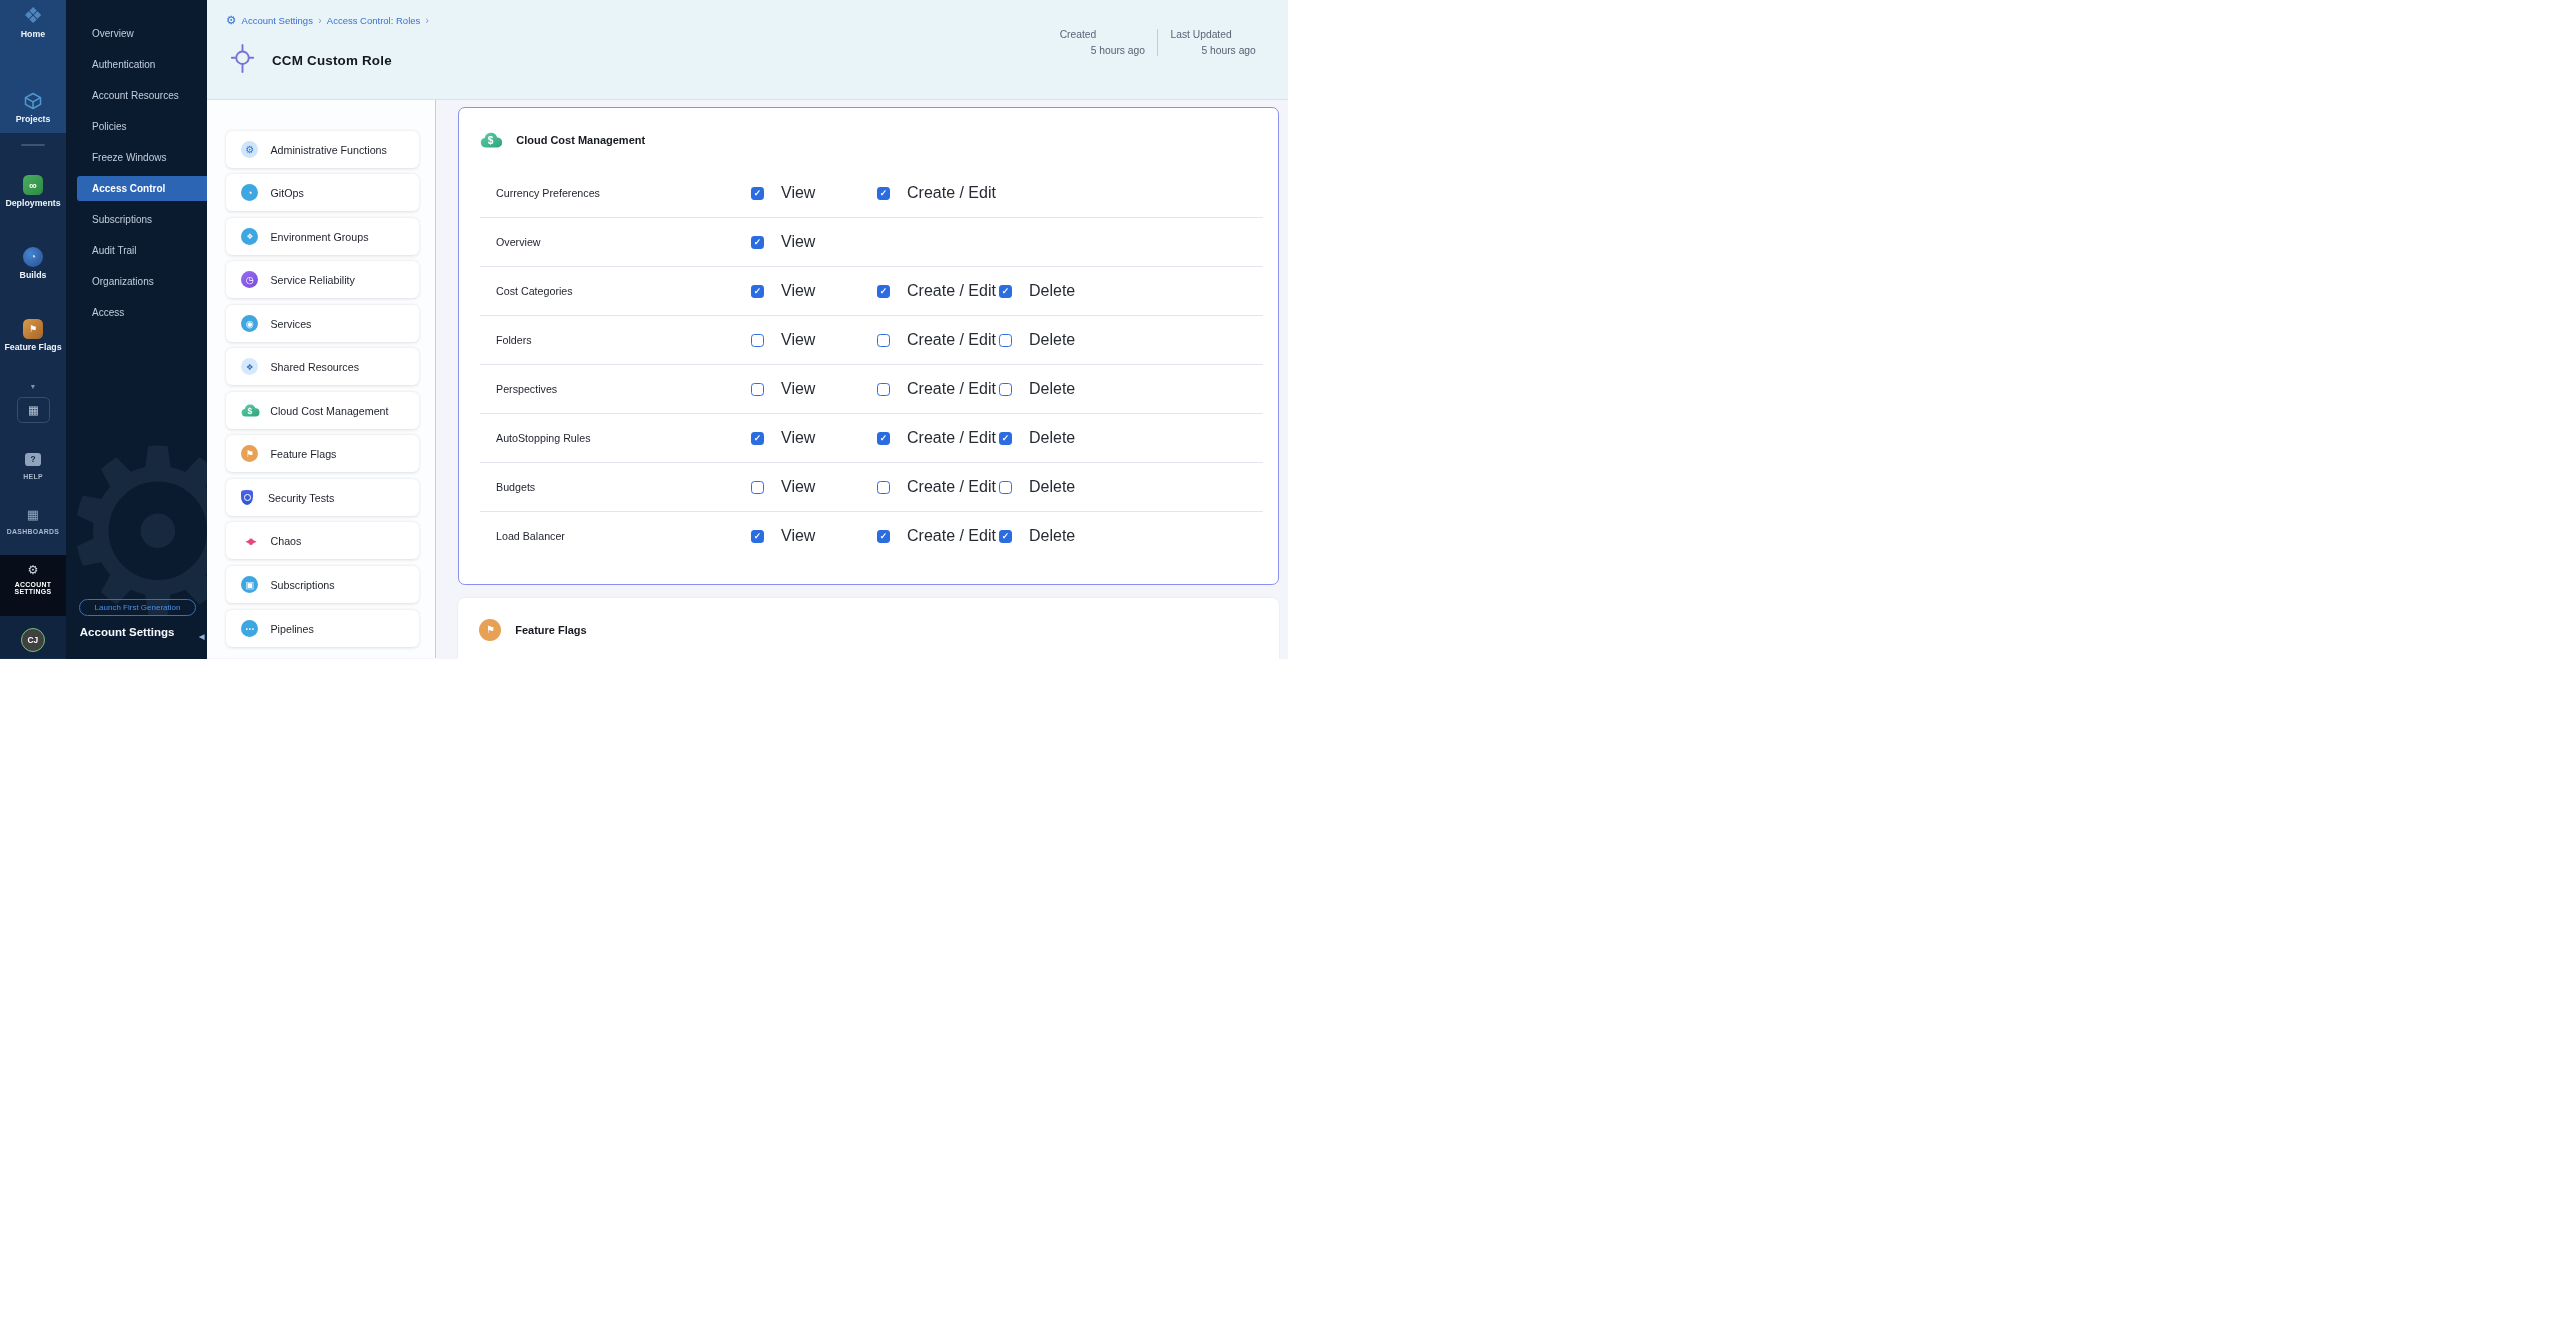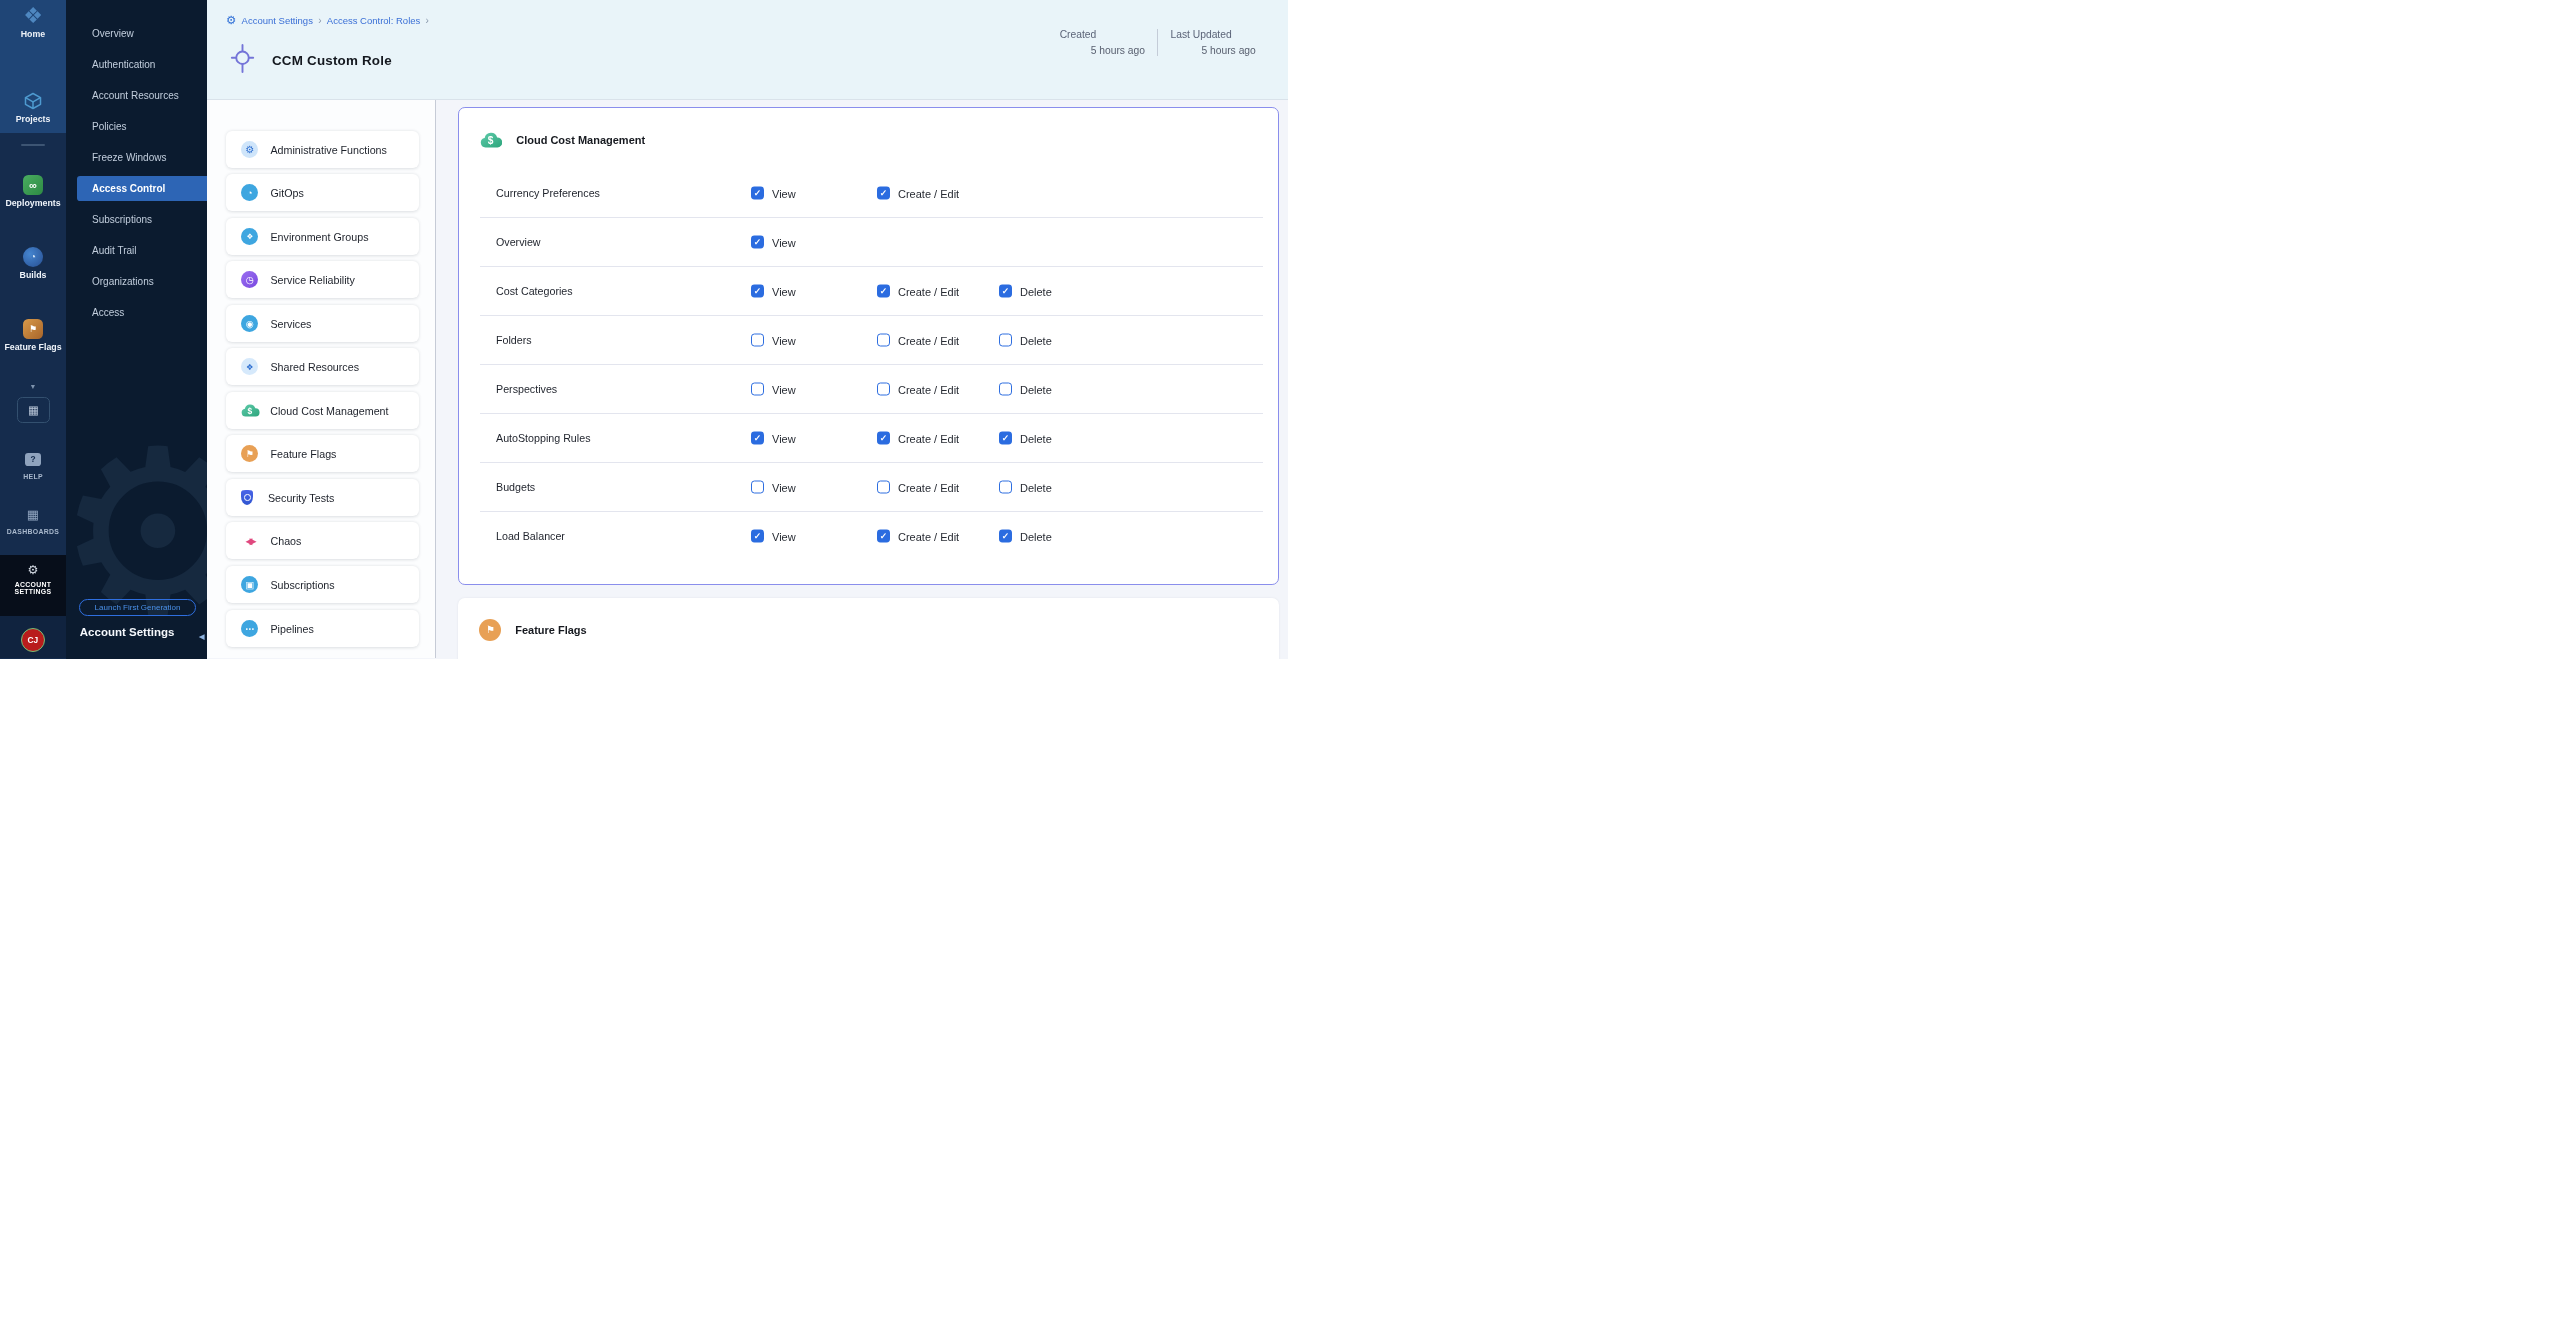--- a/index.html
+++ b/index.html
@@ -23,21 +23,21 @@
   .cd-ic { background:linear-gradient(135deg,#49ad60,#2e8a44); font-size:10.7px; font-weight:bold; }
   .ci-ic { width:20px; height:20px; border-radius:50%; background:radial-gradient(circle at 35% 35%,#4585cf,#274f92); color:#cfe2f5; font-size:10px; display:flex;align-items:center;justify-content:center;margin:0 auto; }
   .ff-ic { background:linear-gradient(135deg,#d89a4a,#a8652a); font-size:9.2px; }
   .rail-divider { position:absolute; left:21.4px; top:144px; width:24px; height:2.3px; background:#3d5573; border-radius:1.5px; }
   .chev { position:absolute; left:0; top:383px; width:66px; text-align:center; font-size:6.9px; color:#7e93ad; }
   .gridbtn { position:absolute; left:17px; top:397px; width:33px; height:26px; border:0.8px solid #33506f; border-radius:5.3px; display:flex; align-items:center; justify-content:center; color:#b9c6d8; font-size:11.5px; }
   .help-bubble { width:16px; height:12.2px; background:#8fa3bd; border-radius:3.1px; color:#152c4d; font-size:8.4px; font-weight:bold; line-height:12.2px; margin:0 auto; position:relative; }
   .help-bubble::after { content:""; position:absolute; left:10px; bottom:-3.1px; border:3.1px solid transparent; border-top-color:#8fa3bd; }
   .dash-glyph { font-size:13px; color:#8fa3bd; line-height:17px; }
   .gear-glyph { font-size:12.2px; color:#d8dee8; line-height:15.3px; }
-  .avatar { position:absolute; left:20.6px; top:628px; width:24.4px; height:24.4px; border-radius:50%; background:#b91c1c; border:1.5px solid #72c078; color:#fff; font-size:8.4px; font-weight:bold; display:flex; align-items:center; justify-content:center; }
+  .avatar { position:absolute; left:20.6px; top:628px; width:24.4px; height:24.4px; border-radius:50%; background:#404040; border:1.5px solid #72c078; color:#fff; font-size:8.4px; font-weight:bold; display:flex; align-items:center; justify-content:center; }
   
   .navpanel { position:absolute; left:66px; top:0; width:141px; height:659px; background:#0b1b2f; overflow:hidden; z-index:20; }
   .watermark { position:absolute; left:-10.7px; top:419px; font-size:229px; line-height:229px; color:#16293f; user-select:none; }
   .nav-list { position:absolute; left:0; top:18.3px; width:141px; list-style:none; }
   .nav-list li { height:31px; display:flex; align-items:center; padding-left:26px; font-size:10px; color:#c2cedd; cursor:pointer; }
   .nav-list li.selected { background:#2d65b5; border-radius:3.1px 0 0 3.1px; margin:3.1px 0 3.1px 10.7px; padding-left:15.3px; height:25px; color:#fff; font-weight:600; }
   .launch-btn { position:absolute; left:13px; top:599px; width:117px; height:17px; border:0.8px solid #2f6fe0; border-radius:8.4px; background:transparent; color:#4a90e8; font-size:8px; font-family:"Liberation Sans",sans-serif; cursor:pointer; }
   .panel-title { position:absolute; left:13.8px; top:626px; font-size:11.5px; font-weight:bold; color:#f5f8fc; }
   .collapse { position:absolute; right:2.3px; top:632px; font-size:7.6px; color:#8fb4e0; cursor:pointer; }
   
@@ -76,21 +76,21 @@
   .prow { position:relative; height:49px; }
   .prow::after { content:""; position:absolute; left:21.4px; right:15.3px; bottom:0; height:0.8px; background:#e3e5ee; }
   .prow:last-child::after { display:none; }
   .plabel { position:absolute; left:37px; top:50%; transform:translateY(-50%); font-size:10.7px; color:#1e222b; }
   .cell { position:absolute; top:50%; transform:translateY(-50%); display:flex; align-items:center; }
   .cell.c1 { left:292px; } .cell.c2 { left:418px; } .cell.c3 { left:540px;justify-content:center; }
   .cb { width:13px; height:13px; border-radius:3.4px; flex:none; cursor:pointer; position:relative; }
   .cb.on { background:#2b6ce0; }
   .cb.on::after { content:"✓"; position:absolute; left:0; top:0; width:13px; height:13px; color:#fff; font-size:8.8px; font-weight:bold; text-align:center; line-height:13px; }
   .cb.off { background:#fff; border:1.5px solid #2e6ee0; }
-  .clabel { margin-left:8px; font-size:11px; color:#272b33; }
+  .clabel { margin-left:17px; font-size:16px; color:#272b33; }
   .next-card { position:absolute; left:22px; top:498px; width:821px; height:168px; background:#fff; border-radius:6.9px; box-shadow:0 0.8px 2.3px rgba(30,40,60,.08); }
   .ff-head { position:absolute; left:21.4px; top:20.6px; display:flex; align-items:center; }
   .ff-circle { width:22px; height:22px; border-radius:50%; background:#e8a055; color:#fff; font-size:10px; display:flex; align-items:center; justify-content:center; }
 </style>
 </head>
 <body>
 
 <div class="app">
 
   <aside class="rail">

